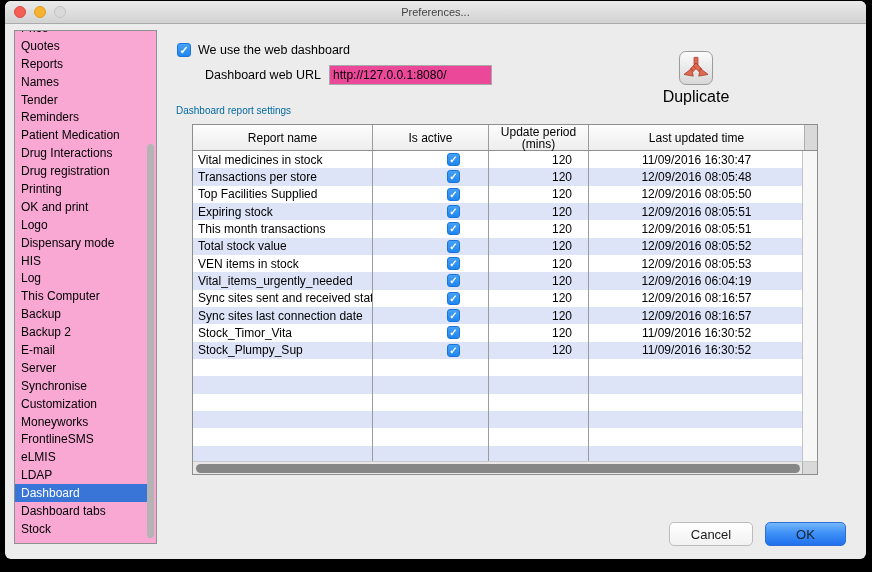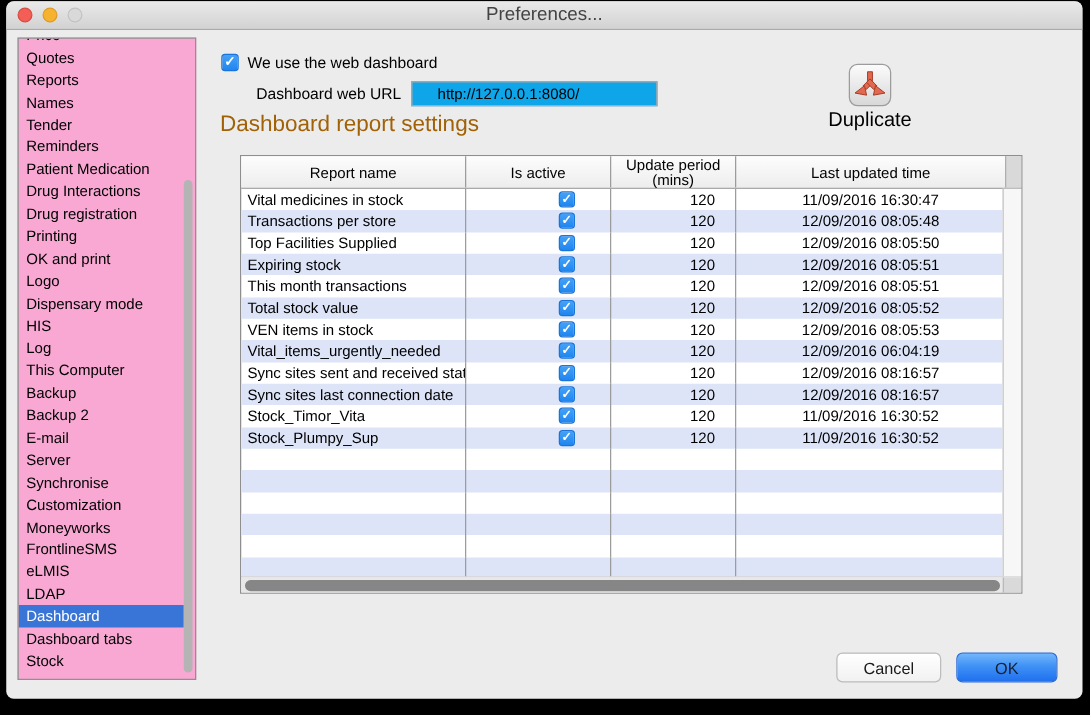--- a/index.html
+++ b/index.html
@@ -10,21 +10,21 @@
   .window{
     position:absolute;left:5px;top:1px;width:861px;height:558px;
     background:#ececec;border-radius:6px;overflow:hidden;
   }
   
   .titlebar{
     position:relative;height:22px;
     background:linear-gradient(#eaeaea,#d2d2d2);
     border-bottom:1px solid #aaa;
   }
-  .title{ text-align:center;line-height:22px;font-size:15px;color:#434343;}
+  .title{ text-align:center;line-height:22px;font-size:11px;color:#434343;}
   .lights{position:absolute;left:9px;top:5px;display:flex;gap:8px;}
   .light{width:12px;height:12px;border-radius:50%;box-sizing:border-box;}
   .light.red{background:#f35e56;border:1px solid #d94c44;}
   .light.yellow{background:#f7b32f;border:1px solid #dd9c27;}
   .light.gray{background:#d9d9d9;border:1px solid #c3c3c3;}
   
   .sidebar{
     position:absolute;left:9px;top:29px;width:143px;height:514px;
     background:#f9a8d4;border:1px solid #909090;box-sizing:border-box;overflow:hidden;
   }
@@ -42,25 +42,25 @@
   .chk-row{position:absolute;left:172px;top:42px;display:flex;align-items:center;gap:7px;}
   .checkbox{
     width:14px;height:14px;border-radius:3px;box-sizing:border-box;
     background:linear-gradient(#47a2f7,#1f86ef);border:1px solid #1a74d9;
     color:#fff;font-size:11px;line-height:12px;text-align:center;font-weight:bold;
   }
   .chk-label{font-size:12.5px;color:#000;}
   .url-row{position:absolute;left:200px;top:64px;display:flex;align-items:center;gap:8px;}
   .url-label{font-size:12.5px;color:#000;}
   .url-input{
-    width:155px;height:18px;border:1px solid #a9a9a9;background:#0ea5e9;
+    width:155px;height:18px;border:1px solid #a9a9a9;background:#ec4899;
     font-family:"Liberation Sans",sans-serif;font-size:12px;color:#000;
-    padding:0 20px;box-sizing:content-box;
-  }
-  .settings-label{position:absolute;left:171px;top:88px;font-size:18px;color:#a16207;}
+    padding:0 3px;box-sizing:content-box;
+  }
+  .settings-label{position:absolute;left:171px;top:104px;font-size:10px;color:#0369a1;}
   
   .dup{position:absolute;left:655px;top:50px;width:72px;text-align:center;}
   .dup-icon{
     width:34px;height:34px;margin:0 auto;border-radius:7px;box-sizing:border-box;
     background:linear-gradient(#fbfbfb,#d8d8d8);border:1px solid #9c9c9c;
     display:flex;align-items:center;justify-content:center;
   }
   .dup-label{font-size:16px;color:#000;margin-top:3px;}
   
   .table{

